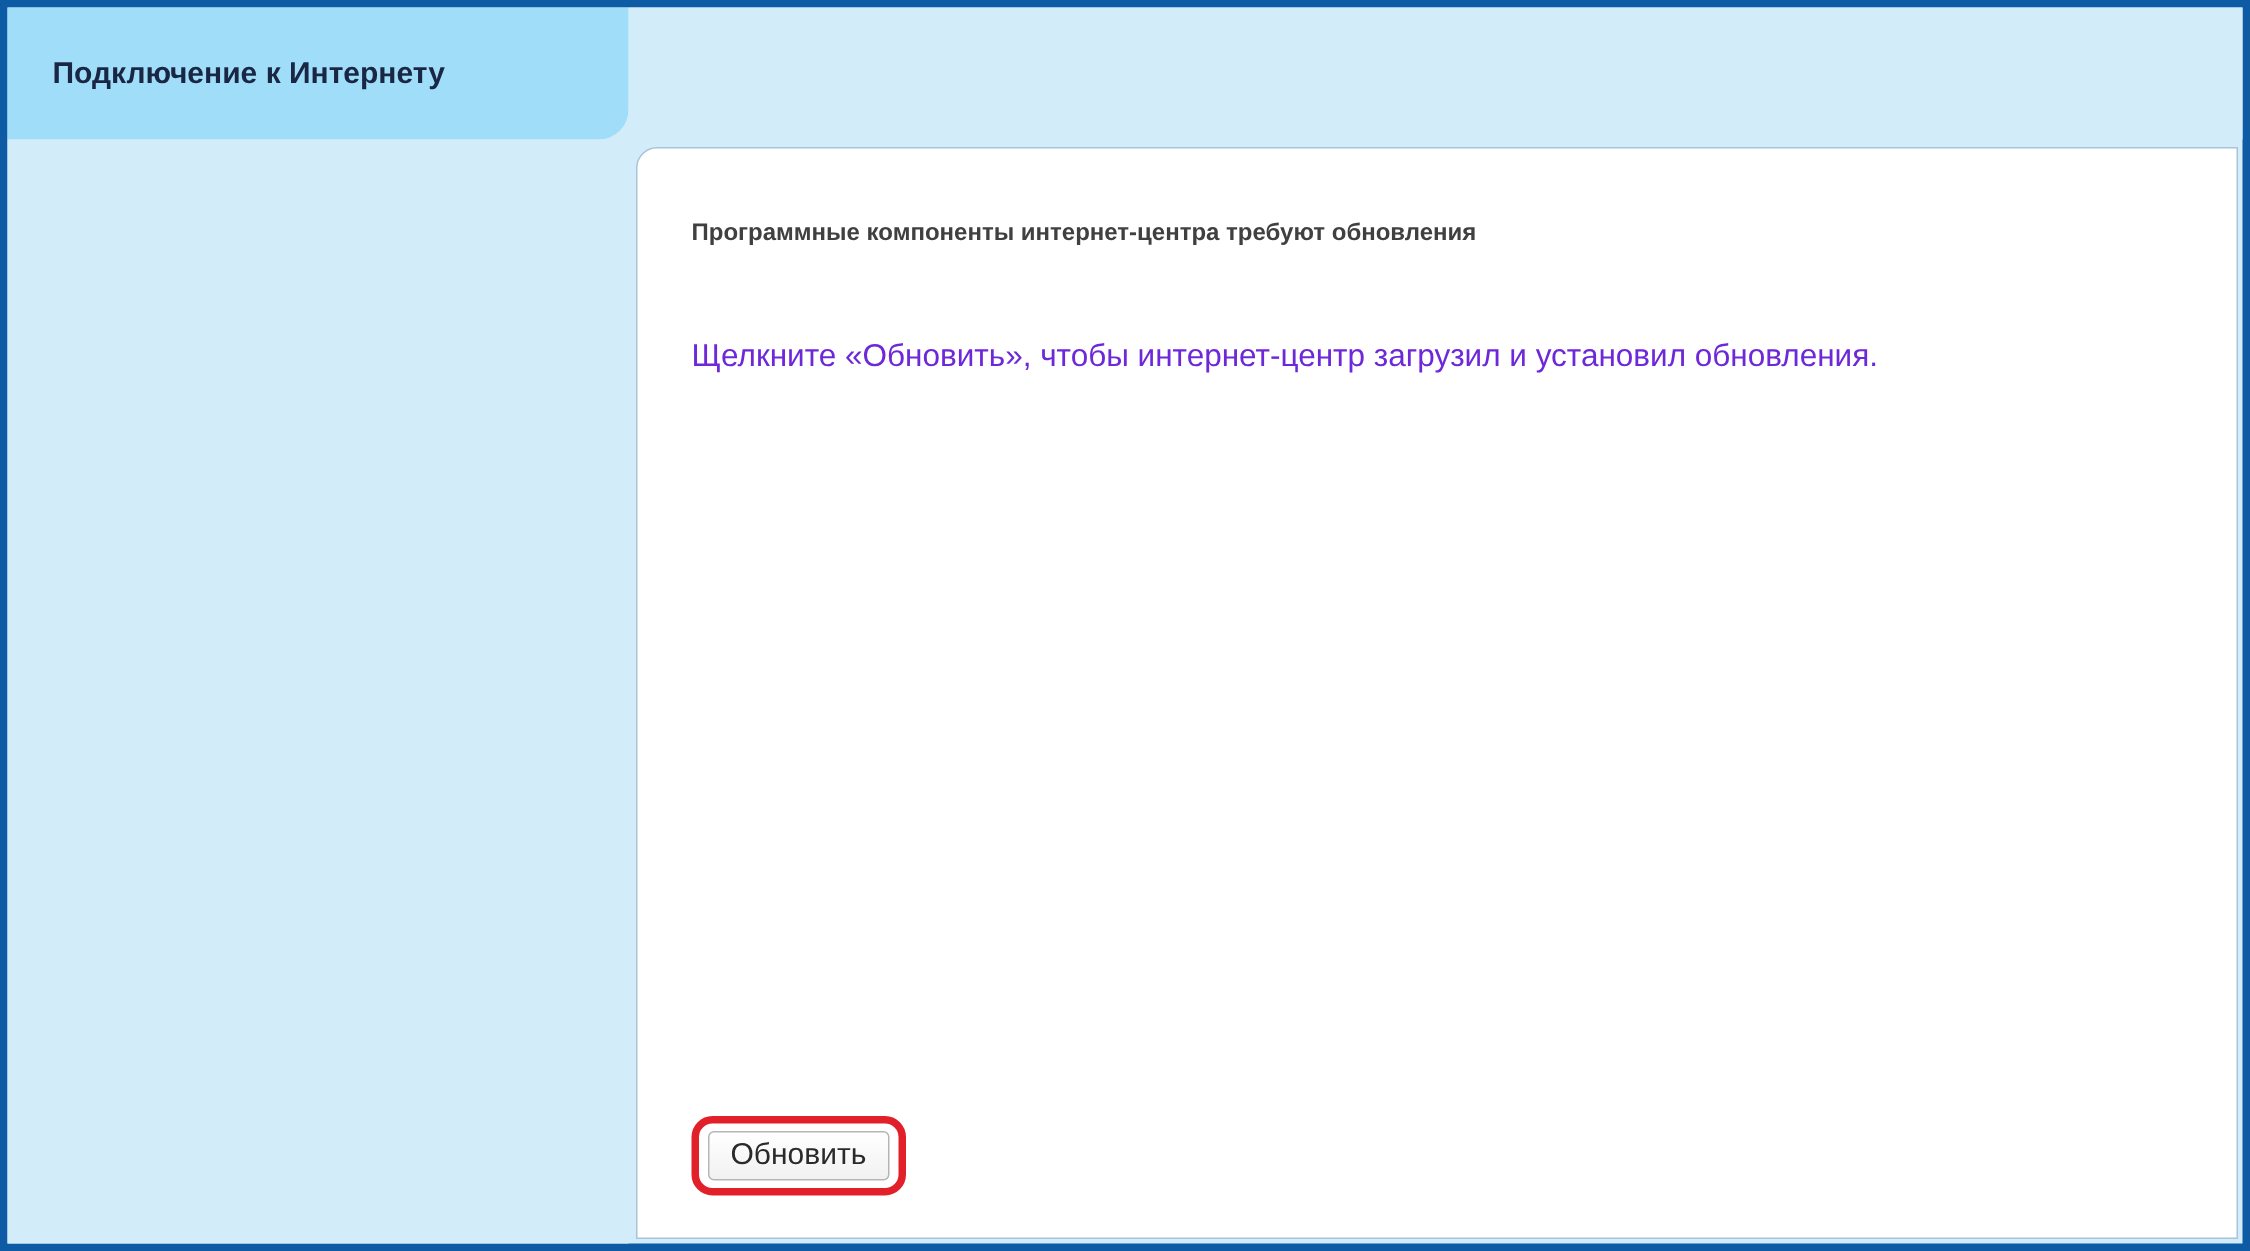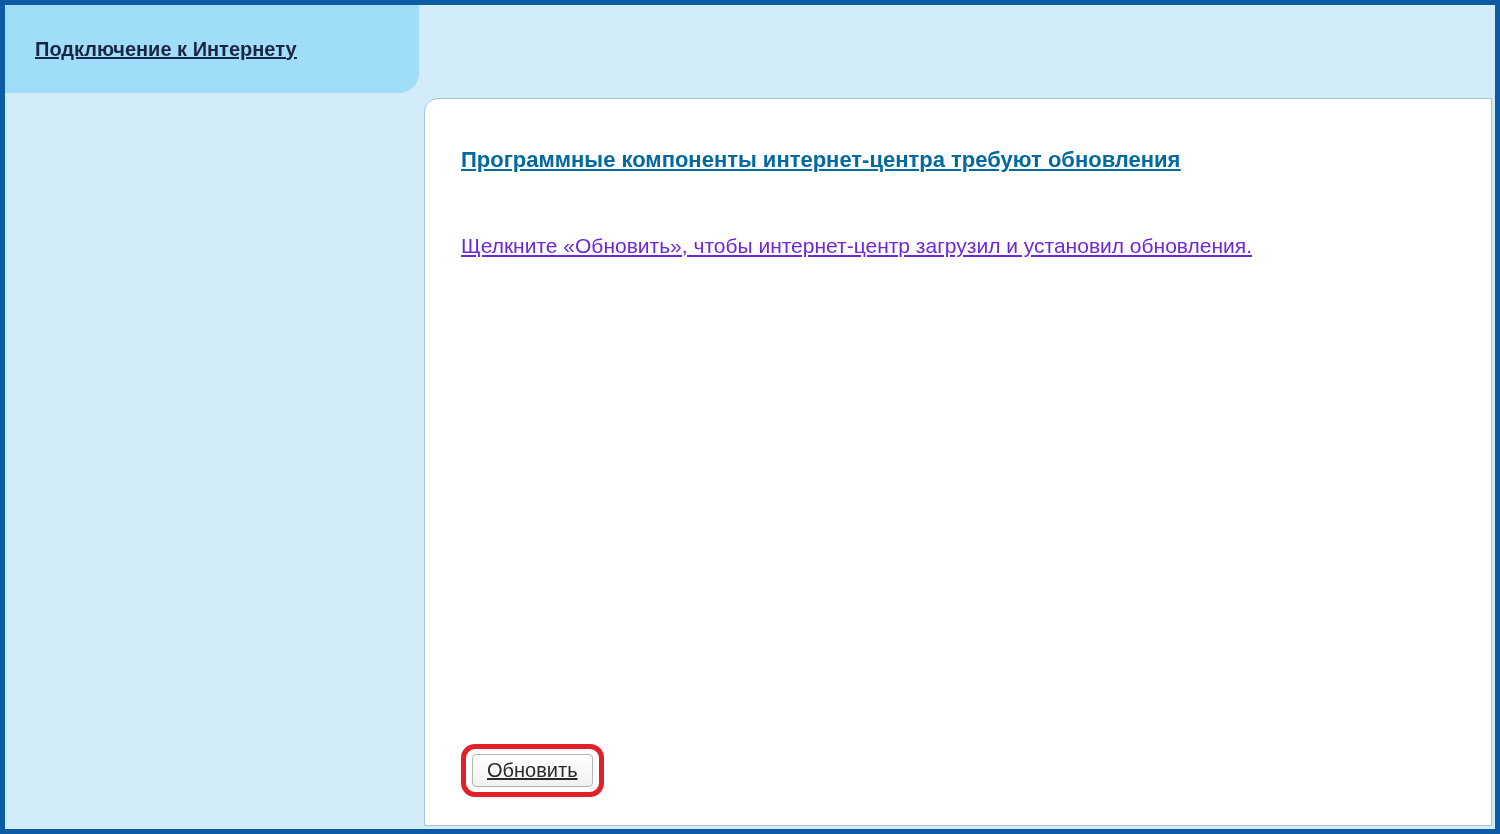--- a/index.html
+++ b/index.html
@@ -1,19 +1,18 @@
 <!DOCTYPE html>
 <html><head>
   <meta charset="utf-8">
   <style>
     * {
       margin: 0;
       padding: 0;
       box-sizing: border-box;
-      text-decoration: underline;
     }
     body {
       font-family: Arial, Helvetica, sans-serif;
       width: 1500px;
       height: 834px;
       background: #ffffff;
     }
     .outer-frame {
       width: 100%;
       height: 100%;
@@ -61,23 +60,23 @@
       right: 3px;
       bottom: 3px;
       background: #ffffff;
       border: 1px solid #a8c4d8;
       border-top-left-radius: 14px;
       padding: 48px 36px 28px 36px;
       display: flex;
       flex-direction: column;
     }
     .content-heading {
-      font-size: 22px;
+      font-size: 16px;
       font-weight: bold;
-      color: #0369a1;
+      color: #404040;
       margin-bottom: 58px;
     }
     .content-text {
       font-size: 21px;
       color: #6d28d9;
       line-height: 1.4;
     }
     .content-spacer {
       flex: 1;
     }

